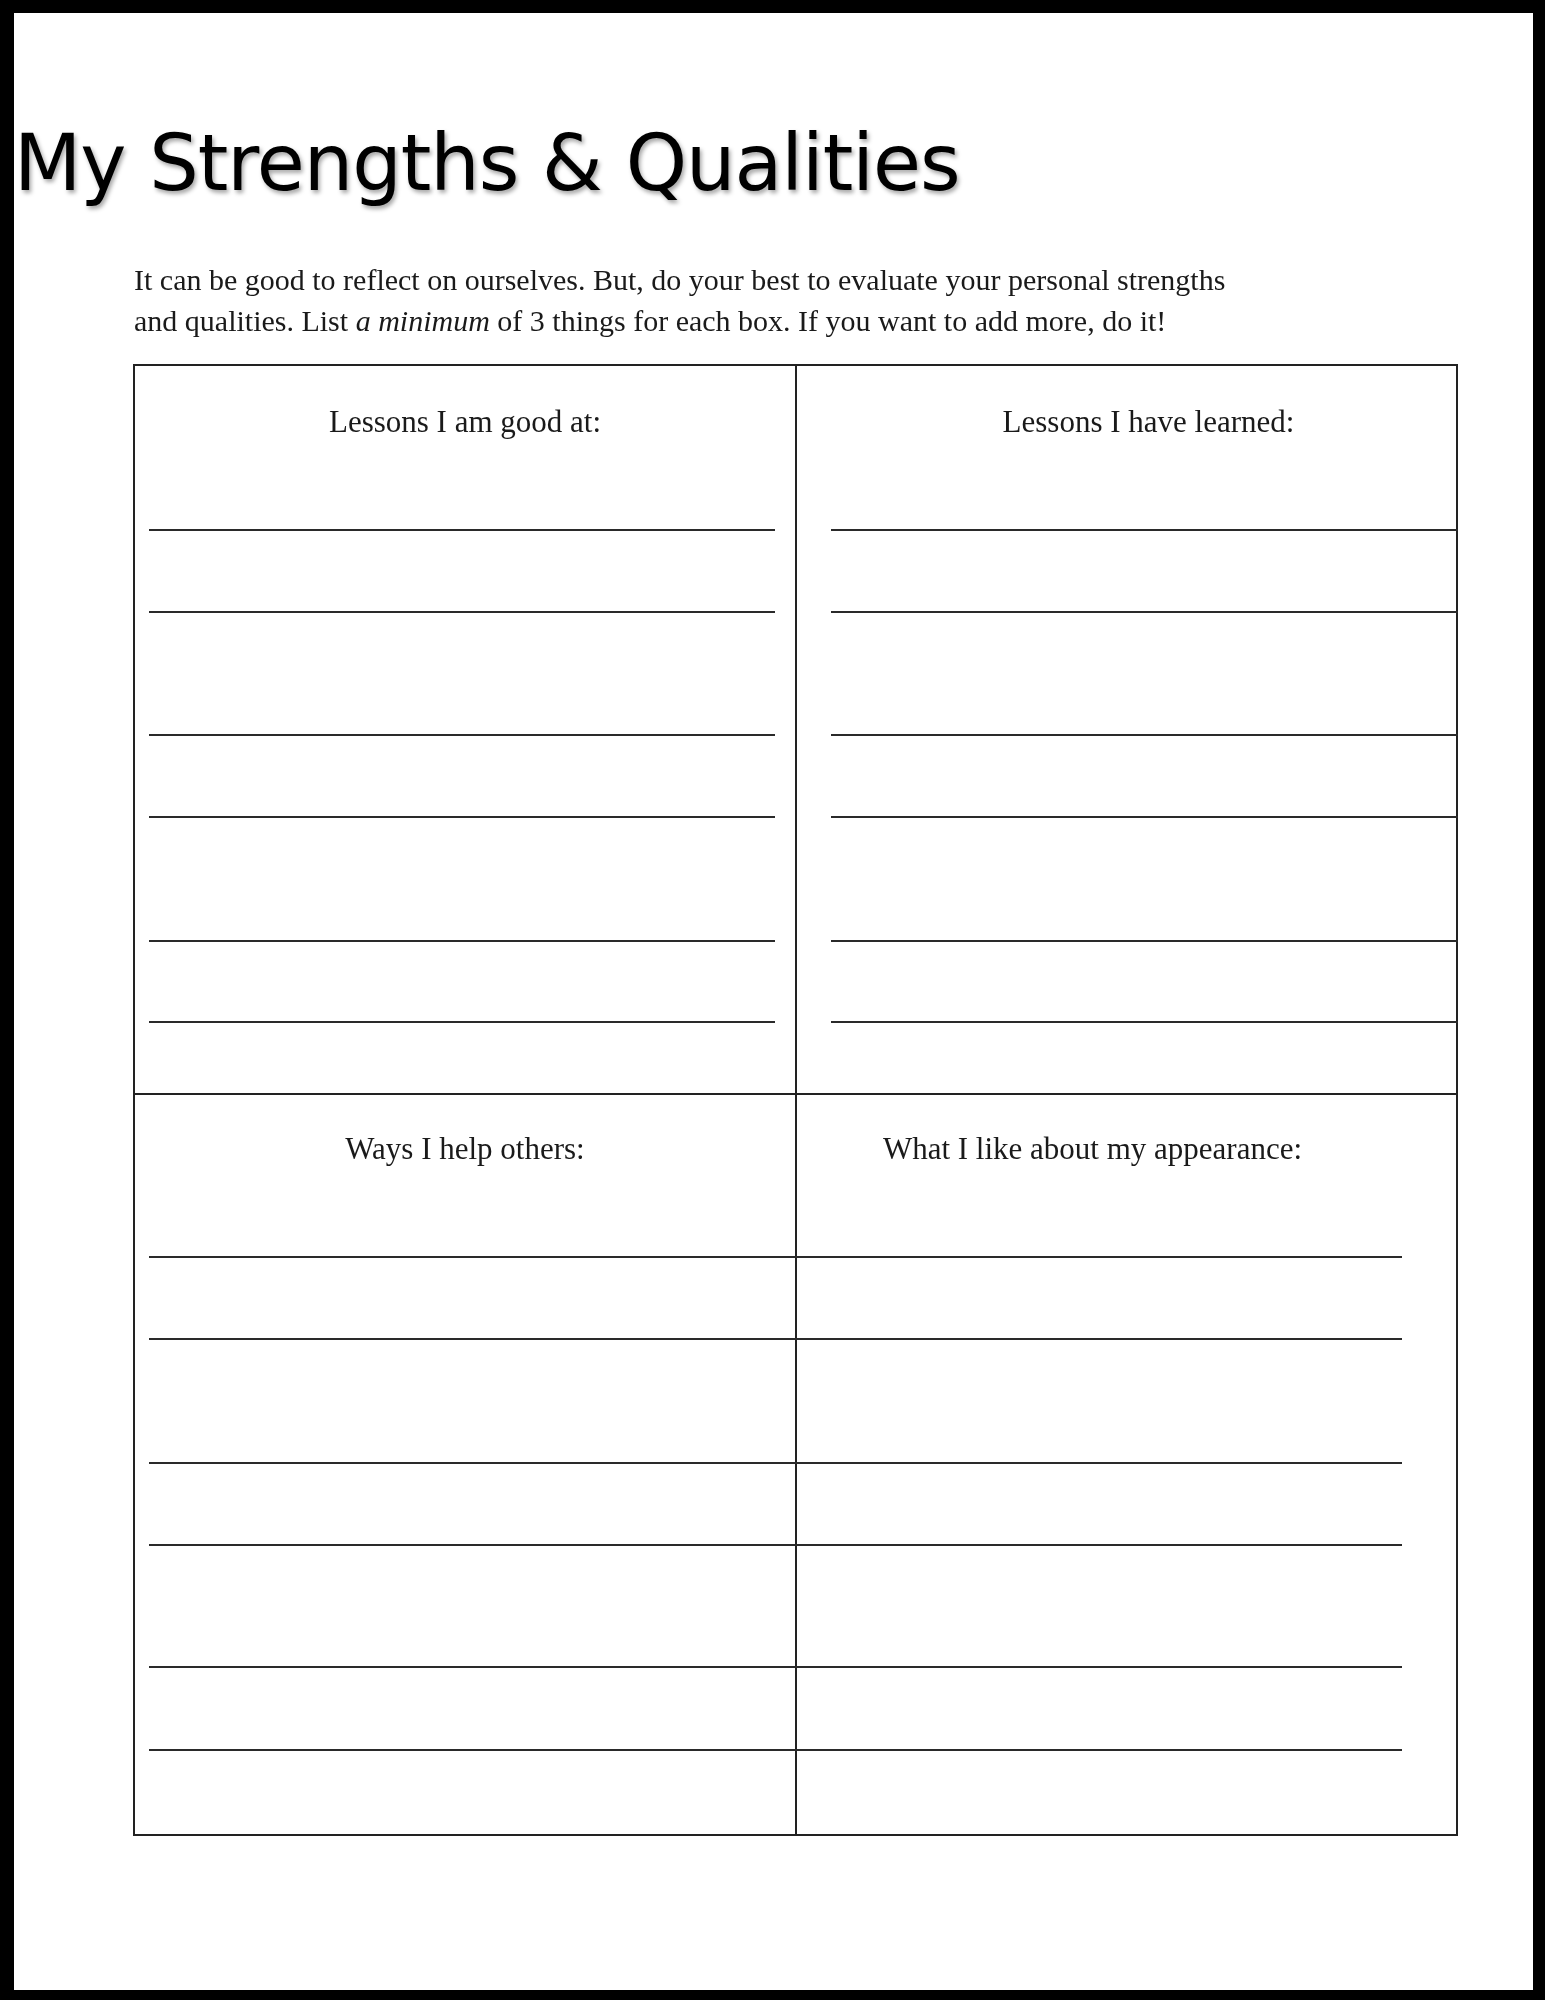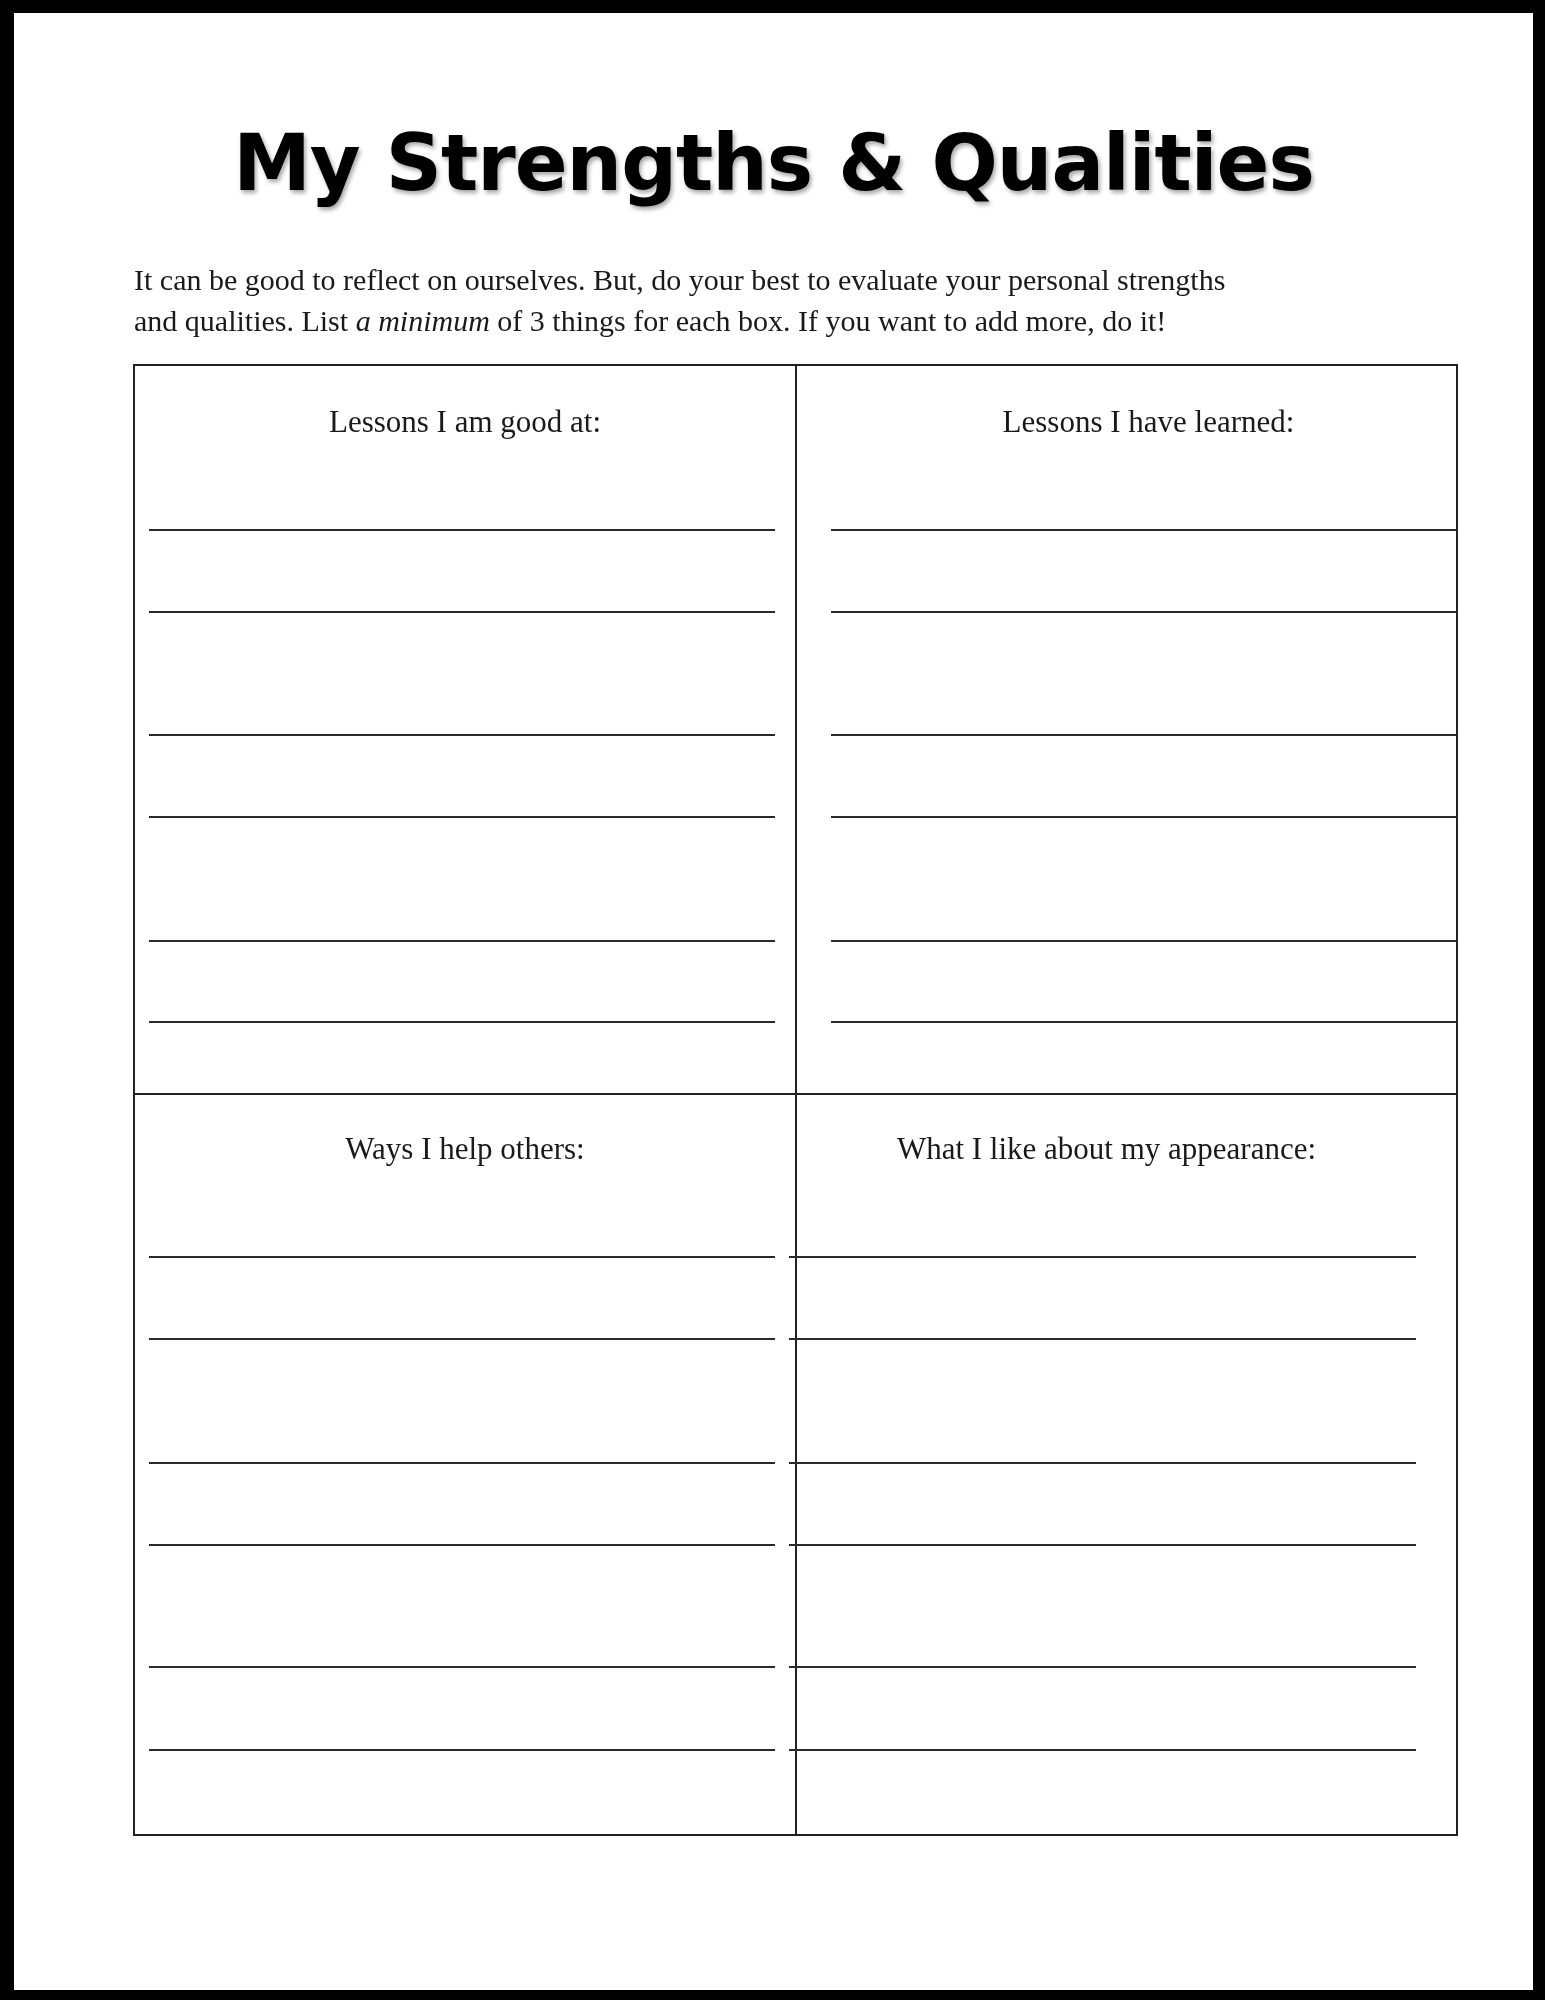--- a/index.html
+++ b/index.html
@@ -19,29 +19,28 @@
       top: 13px;
       width: 1519px;
       height: 1977px;
       background: #ffffff;
     }
     .title {
       position: absolute;
       left: 0;
       top: 100px;
       width: 1519px;
-      text-align: center;
       font-family: "DejaVu Sans", "Liberation Sans", sans-serif;
       font-size: 78px;
       line-height: 100px;
       color: #000;
       letter-spacing: -1px;
       text-shadow: 2px 3px 4px rgba(0,0,0,0.35);
       margin: 0;
-      font-weight: bold;
+      font-weight: normal;
     }
     .intro {
       position: absolute;
       left: 120px;
       top: 246px;
       width: 1330px;
       font-family: "Liberation Serif", "DejaVu Serif", serif;
       font-size: 30px;
       line-height: 41px;
       color: #1a1a1a;
@@ -135,21 +134,21 @@
     <div class="cell" style="left:0; top:729px; width:660px; height:739px;">
       <div class="cell-label" style="top:34px;">Ways I help others:</div>
       <div class="write-line" style="left:14px; width:626px; top:161px;"></div>
       <div class="write-line" style="left:14px; width:626px; top:243px;"></div>
       <div class="write-line" style="left:14px; width:626px; top:367px;"></div>
       <div class="write-line" style="left:14px; width:626px; top:449px;"></div>
       <div class="write-line" style="left:14px; width:626px; top:571px;"></div>
       <div class="write-line" style="left:14px; width:626px; top:654px;"></div>
     </div>
 
-    <div class="cell" style="left:642px; top:729px; width:659px; height:562px;">
+    <div class="cell" style="left:628px; top:729px; width:659px; height:562px;">
       <div class="cell-label" style="top:34px;">What I like about my appearance:</div>
       <div class="write-line" style="left:12px; width:627px; top:161px;"></div>
       <div class="write-line" style="left:12px; width:627px; top:243px;"></div>
       <div class="write-line" style="left:12px; width:627px; top:367px;"></div>
       <div class="write-line" style="left:12px; width:627px; top:449px;"></div>
       <div class="write-line" style="left:12px; width:627px; top:571px;"></div>
       <div class="write-line" style="left:12px; width:627px; top:654px;"></div>
     </div>
   </div>
 

